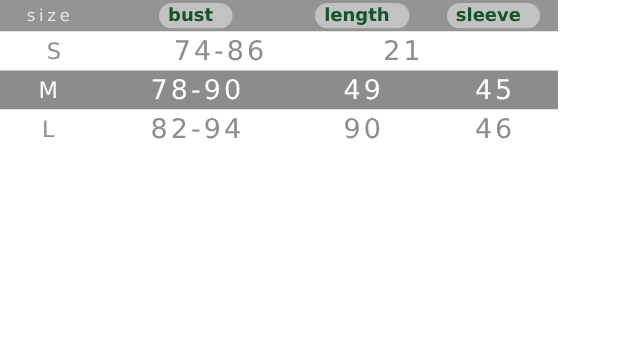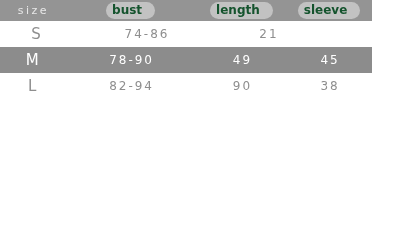--- a/index.html
+++ b/index.html
@@ -77,21 +77,21 @@
     font-weight: bold;
     line-height: 15px;
     padding: 1px 13px 1px 6px;
     border-radius: 9px;
     letter-spacing: 0px;
   }
 
   
   .val {
     color: #8e8e8e;
-    font-size: 12px;
+    font-size: 18px;
     letter-spacing: 2px;
     text-indent: 2px;
   }
   .val-size {
     font-size: 15px;
     letter-spacing: 1px;
     text-indent: 1px;
   }
   .row-highlight .val {
     color: #ffffff;
@@ -125,16 +125,16 @@
     <div class="cell col-size val val-size">M</div>
     <div class="cell col-bust val">78-90</div>
     <div class="cell col-sleeve val">49</div>
     <div class="cell col-length val">45</div>
   </div>
 
   <div class="row row-body">
     <div class="cell col-size val val-size">L</div>
     <div class="cell col-bust val">82-94</div>
     <div class="cell col-sleeve val">90</div>
-    <div class="cell col-length val">38</div>
+    <div class="cell col-length val">46</div>
   </div>
 
 </div>
 
 </body></html>

